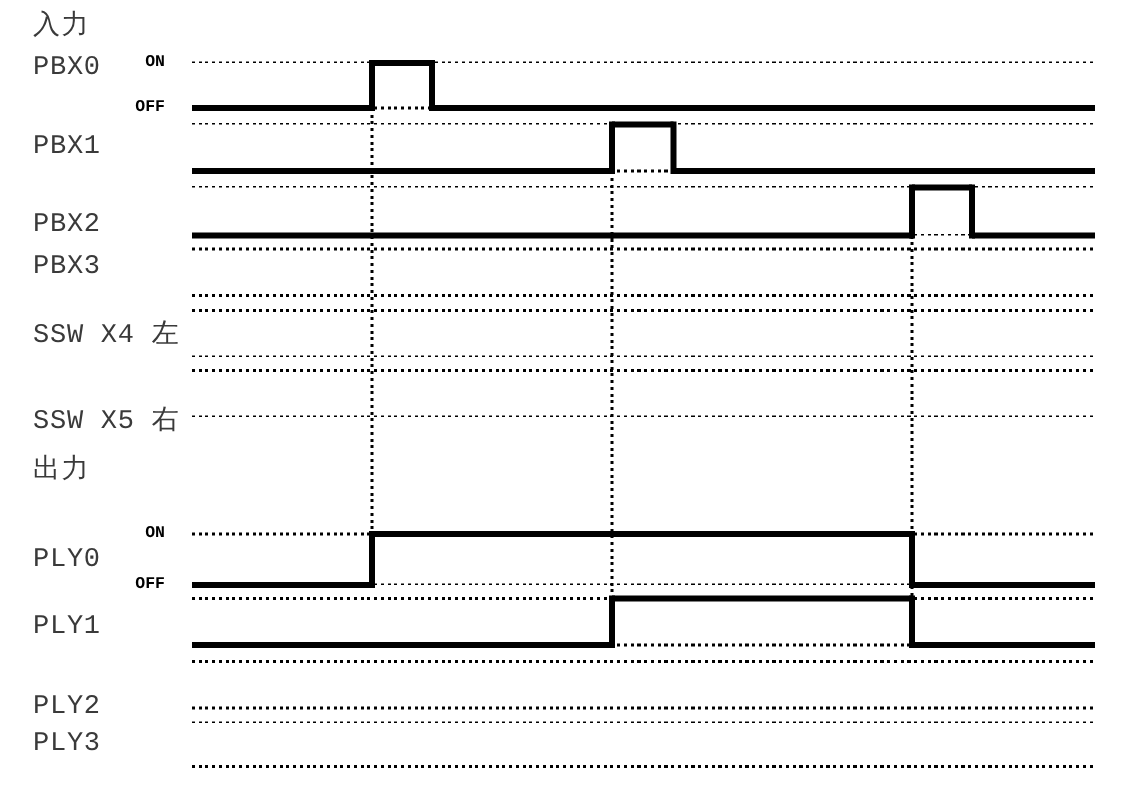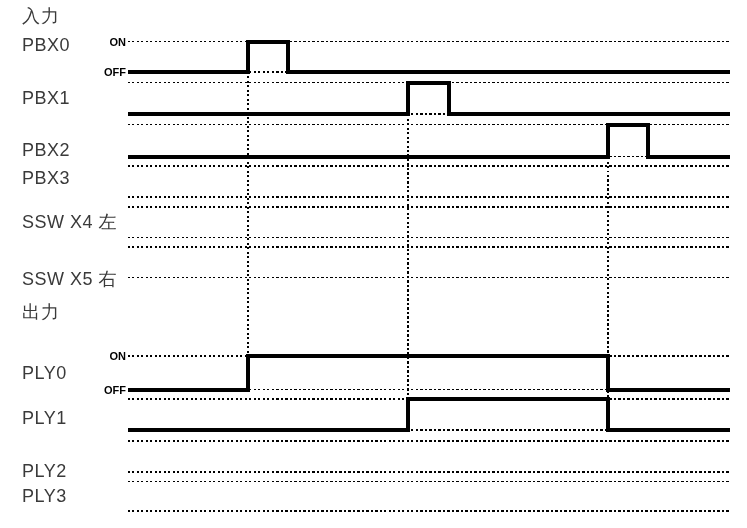--- a/index.html
+++ b/index.html
@@ -1,21 +1,21 @@
 <!DOCTYPE html>
 <html><head>
 <meta charset="utf-8">
 <style>
   html,body { margin:0; padding:0; background:#ffffff; }
   .stage {
     position:relative;
     width:747px; height:528px;
     background:#ffffff;
     overflow:hidden;
-    font-family:Liberation Sans, sans-serif;
+    font-family:Liberation Mono, monospace;
   }
   .section-label {
     position:absolute;
     left:22px;
     transform:translateY(-50%);
     font-size:18px;
     color:#3a3a3a;
     letter-spacing:1px;
     white-space:nowrap;
   }
@@ -23,21 +23,21 @@
     position:absolute;
     left:22px;
     transform:translateY(-50%);
     font-size:18px;
     color:#3a3a3a;
     letter-spacing:0.5px;
     white-space:nowrap;
   }
   .lvl-label {
     position:absolute;
-    left:66px;
+    left:50px;
     width:60px;
     transform:translateY(-50%);
     font-size:11px;
     font-weight:bold;
     color:#000000;
     text-align:right;
     white-space:nowrap;
   }
   
   .sh { position:absolute; height:4px; background:#000000; }

